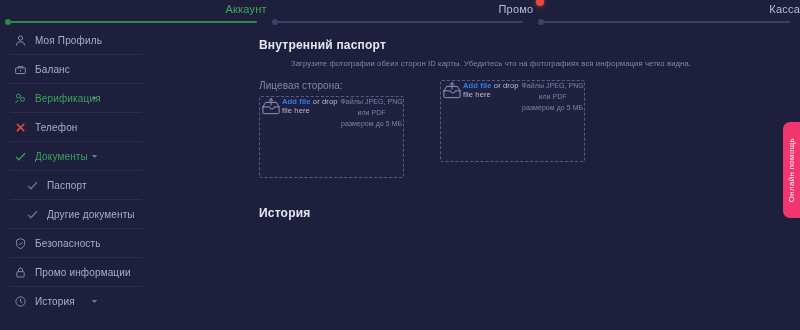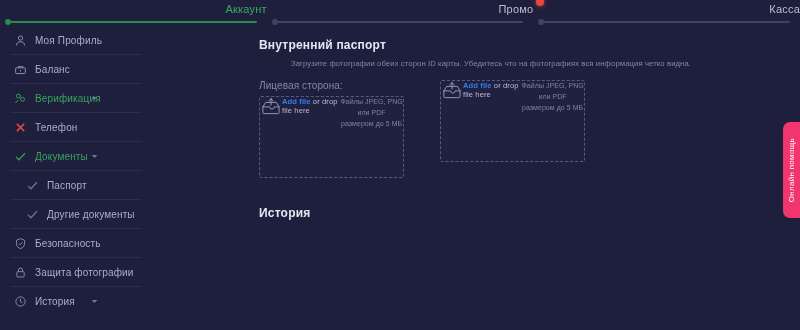--- a/index.html
+++ b/index.html
@@ -354,21 +354,21 @@
     <span class="nav-label">Безопасность</span>
   </div>
 
   <div class="nav-item">
     <span class="ico">
       <svg viewBox="0 0 16 16" fill="none" stroke="currentColor" stroke-width="1.1">
           <rect x="3.5" y="7" width="9" height="6.5" rx="1"></rect>
           <path d="M5.5 7V5a2.5 2.5 0 015 0v2"></path>
         </svg>
     </span>
-    <span class="nav-label">Защита фотографии</span>
+    <span class="nav-label">Промо информации</span>
   </div>
 
   <div class="nav-item no-rule">
     <span class="ico">
       <svg viewBox="0 0 16 16" fill="none" stroke="currentColor" stroke-width="1.1">
           <circle cx="8" cy="8" r="5.7"></circle>
           <path d="M8 4.6V8l2.4 1.6"></path>
         </svg>
     </span>
     <span class="nav-label">История</span>

